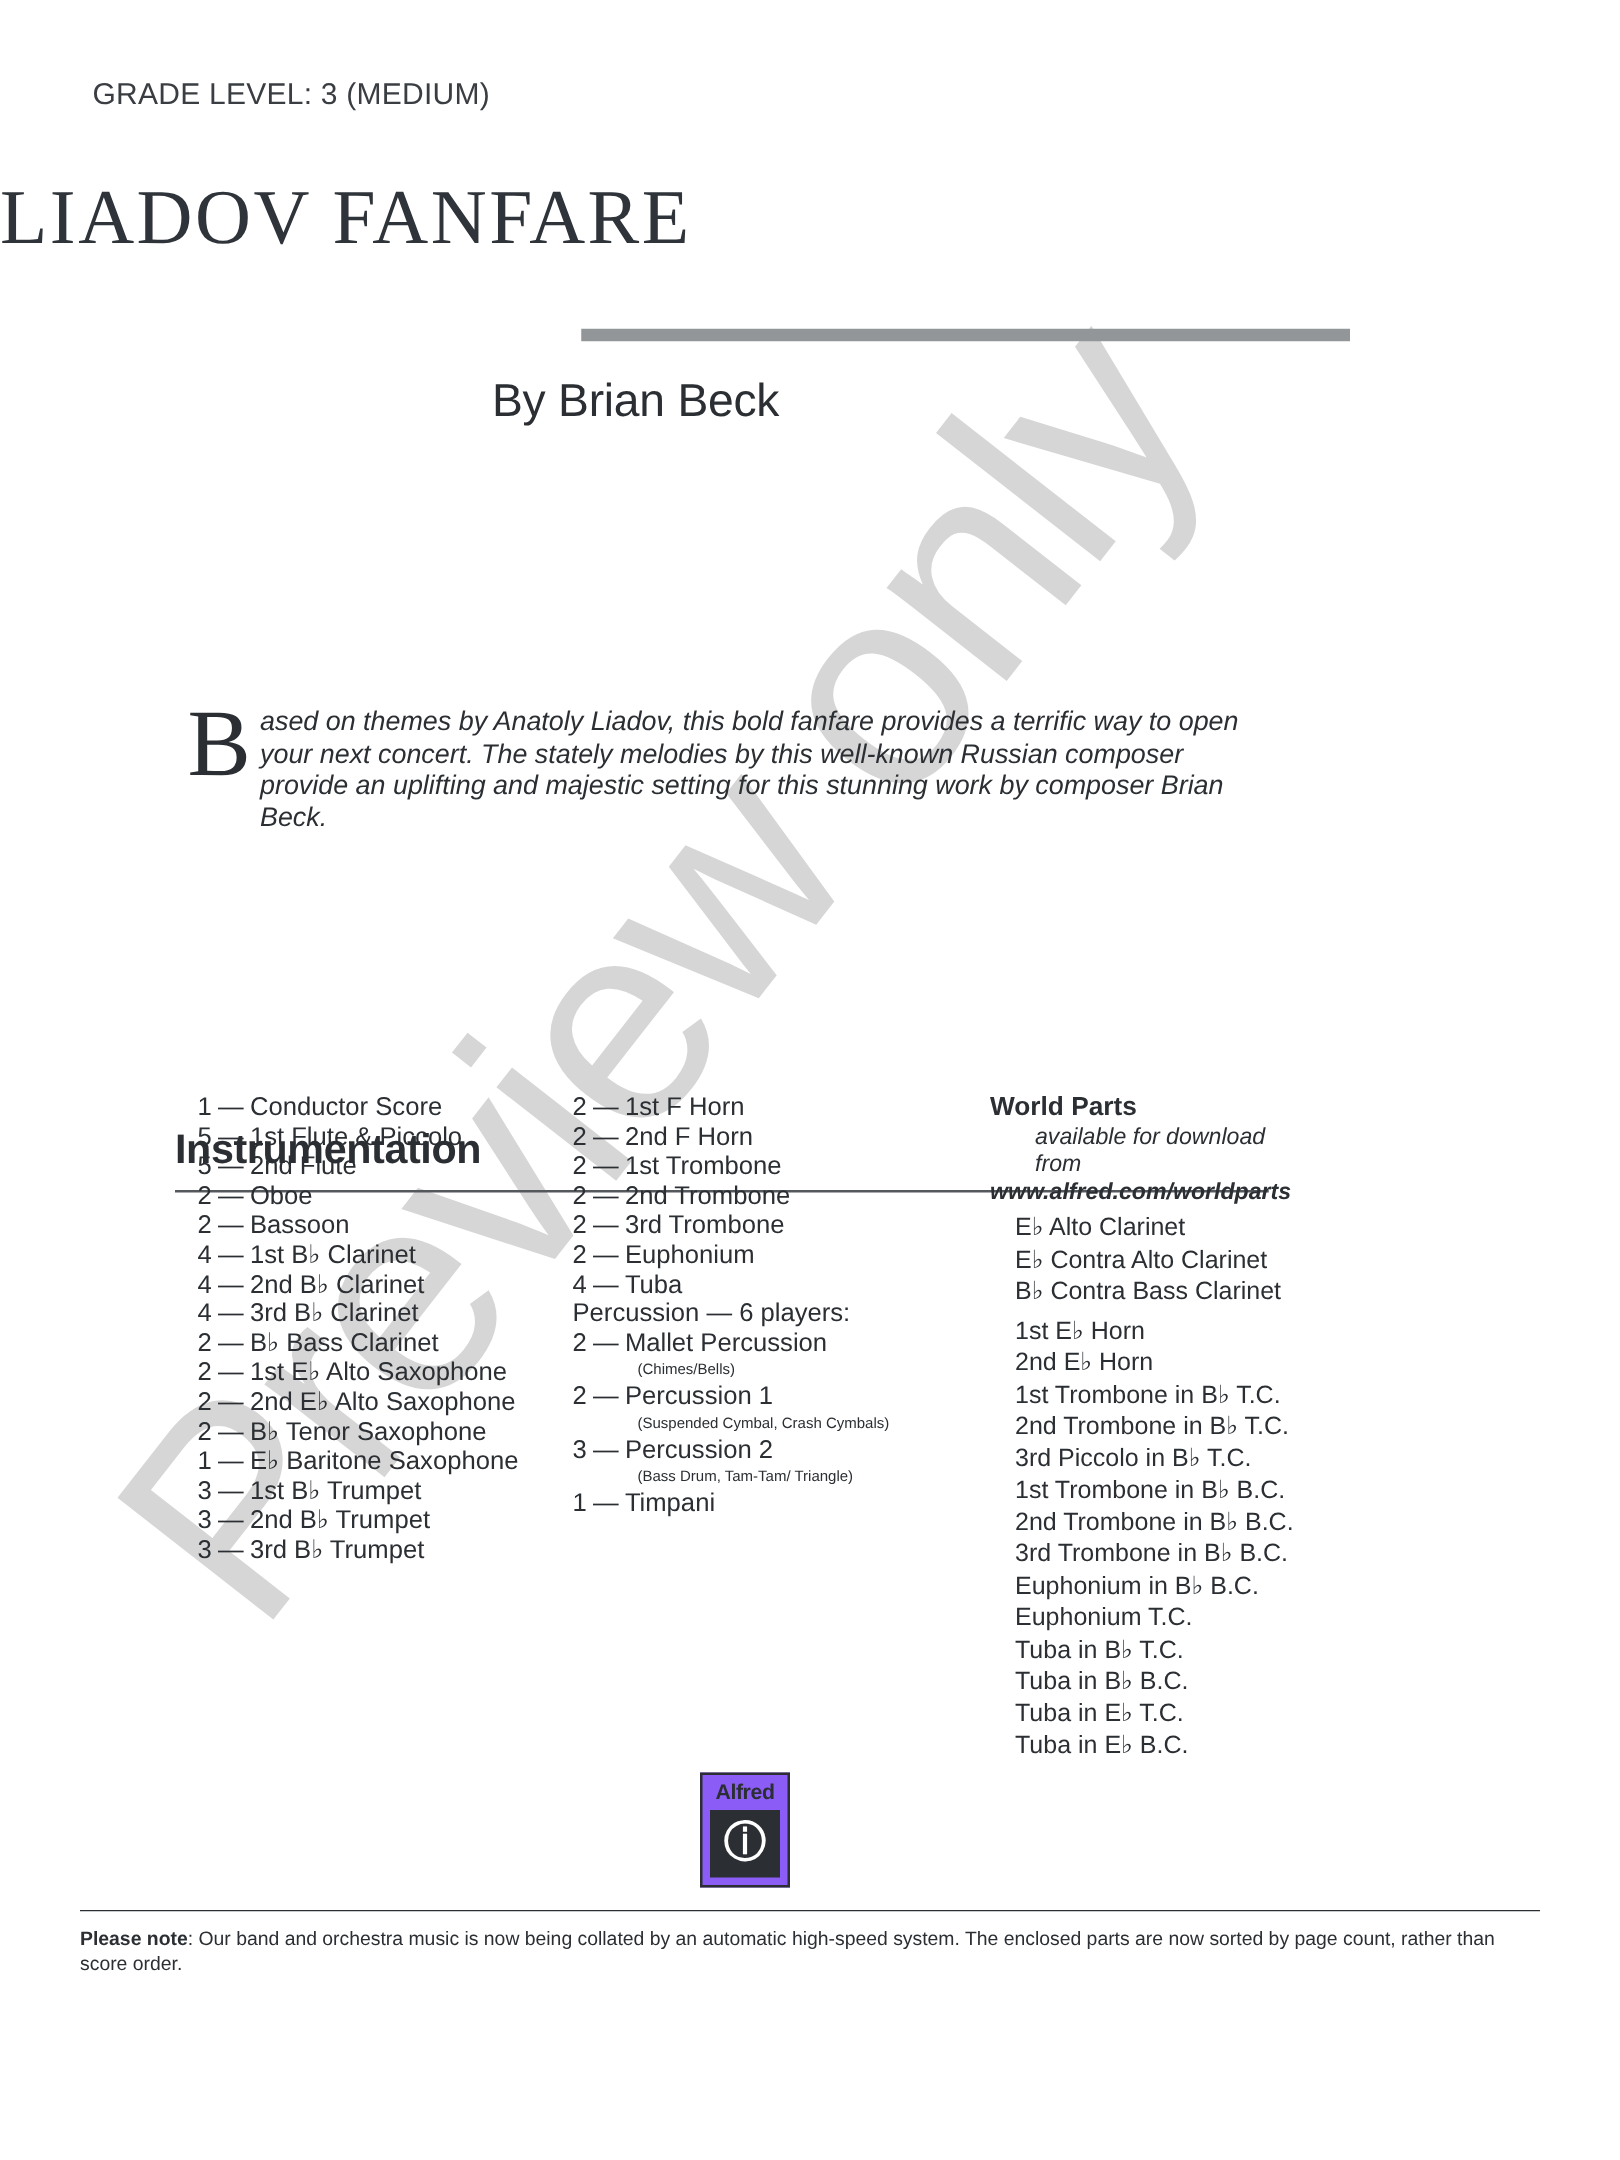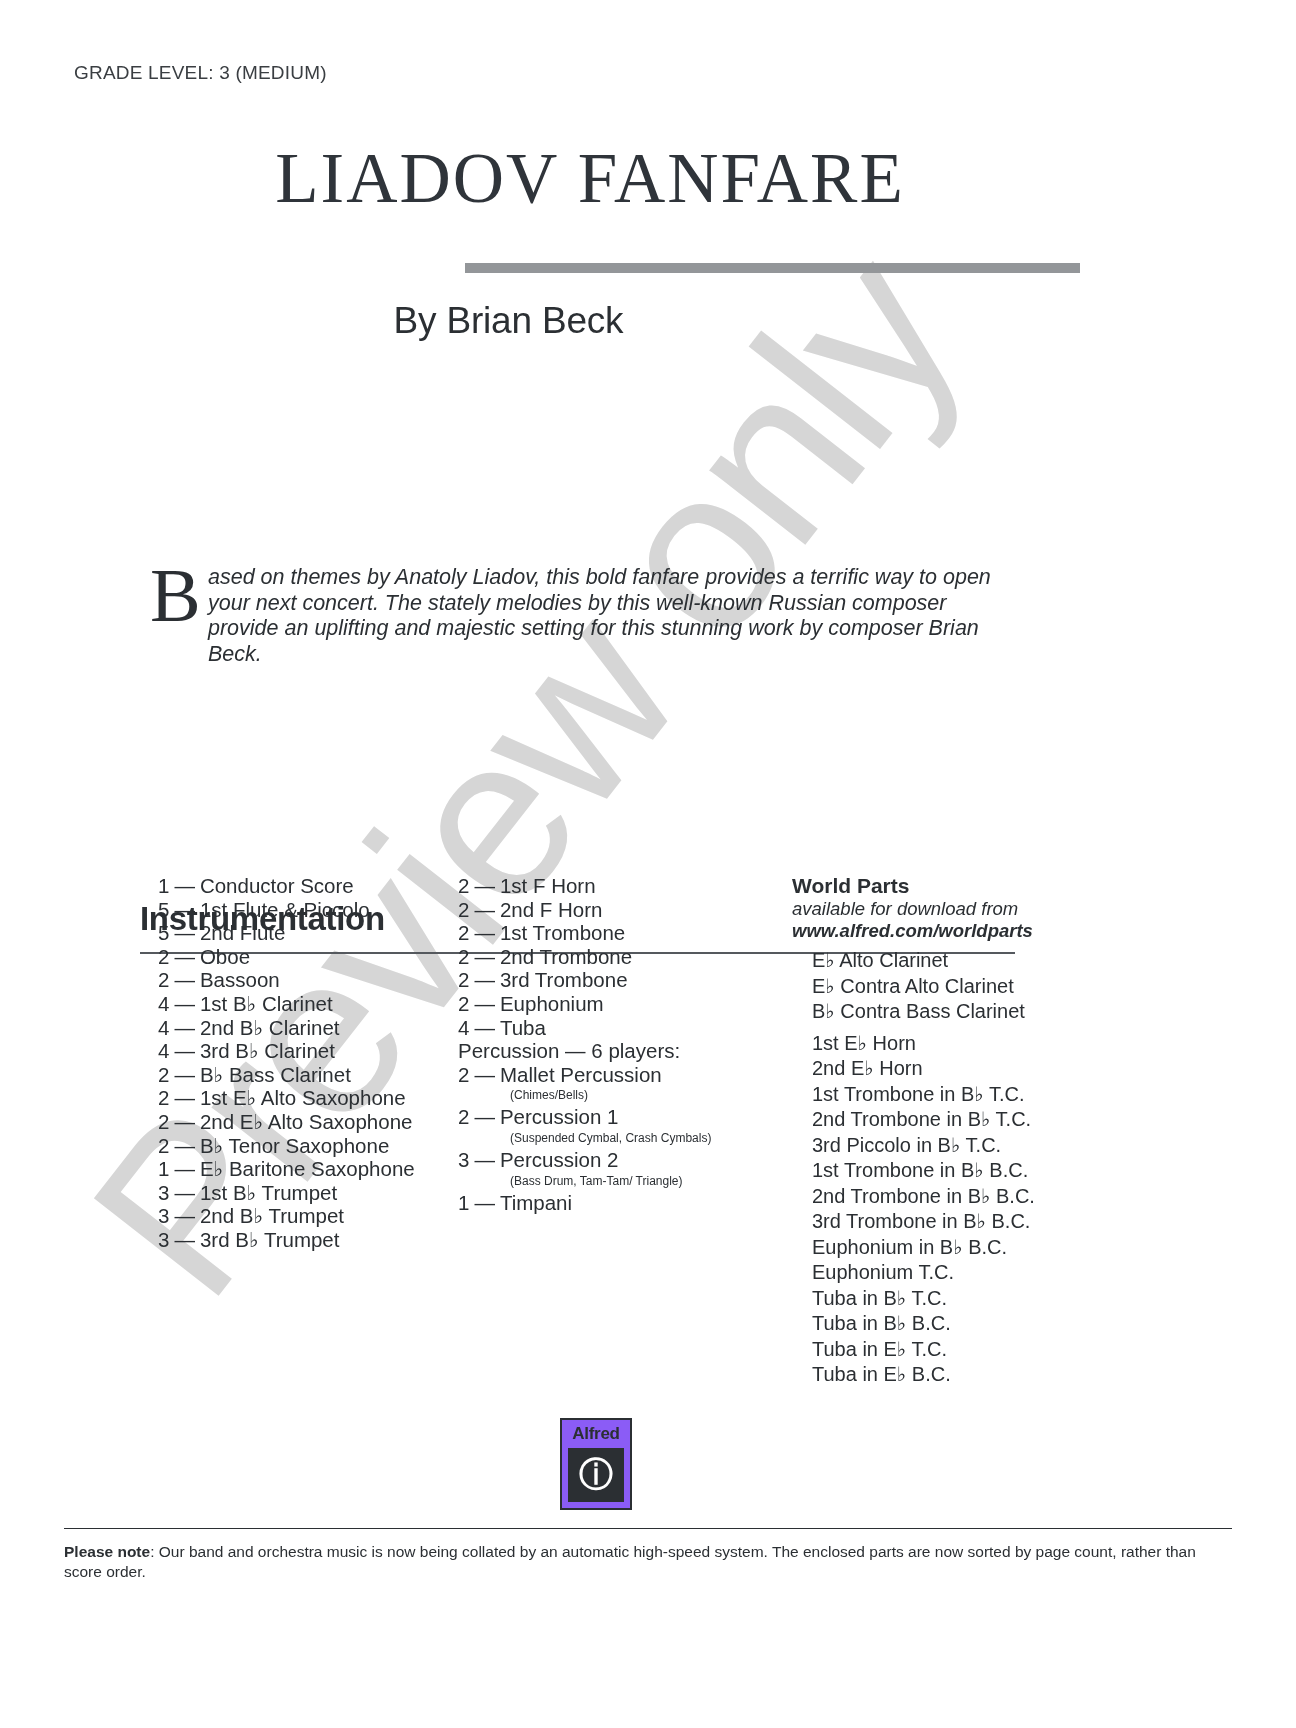--- a/index.html
+++ b/index.html
@@ -43,33 +43,33 @@
     position: absolute;
     left: 0; top: 0;
     width: 1296px; height: 1728px;
     z-index: 2;
   }
 
   .grade-level {
     position: absolute;
     left: 74px;
     top: 62px;
-    font-size: 19px;
+    font-size: 24px;
     letter-spacing: 0.2px;
     color: #3a3e42;
   }
 
   .title {
     position: absolute;
     left: 0;
     top: 143px;
     width: 1180px;
-    text-align: center;
+    text-align: left;
     font-family: "Liberation Serif", serif;
-    font-size: 71px;
+    font-size: 62px;
     line-height: 1.0;
     letter-spacing: 2px;
     color: #2f343a;
     font-weight: 400;
   }
 
   .title-rule {
     position: absolute;
     left: 465px;
     top: 263px;
@@ -156,20 +156,21 @@
 
   .wp-head {
     font-size: 21px;
     font-weight: bold;
     line-height: 24px;
   }
   .wp-sub {
     font-size: 18.5px;
     font-style: italic;
     line-height: 22px;
+    margin-left: 36px;
   }
   .wp-url {
     font-size: 18.5px;
     font-style: italic;
     font-weight: bold;
     line-height: 22px;
   }
   .wp-item {
     font-size: 20px;
     line-height: 25.5px;

